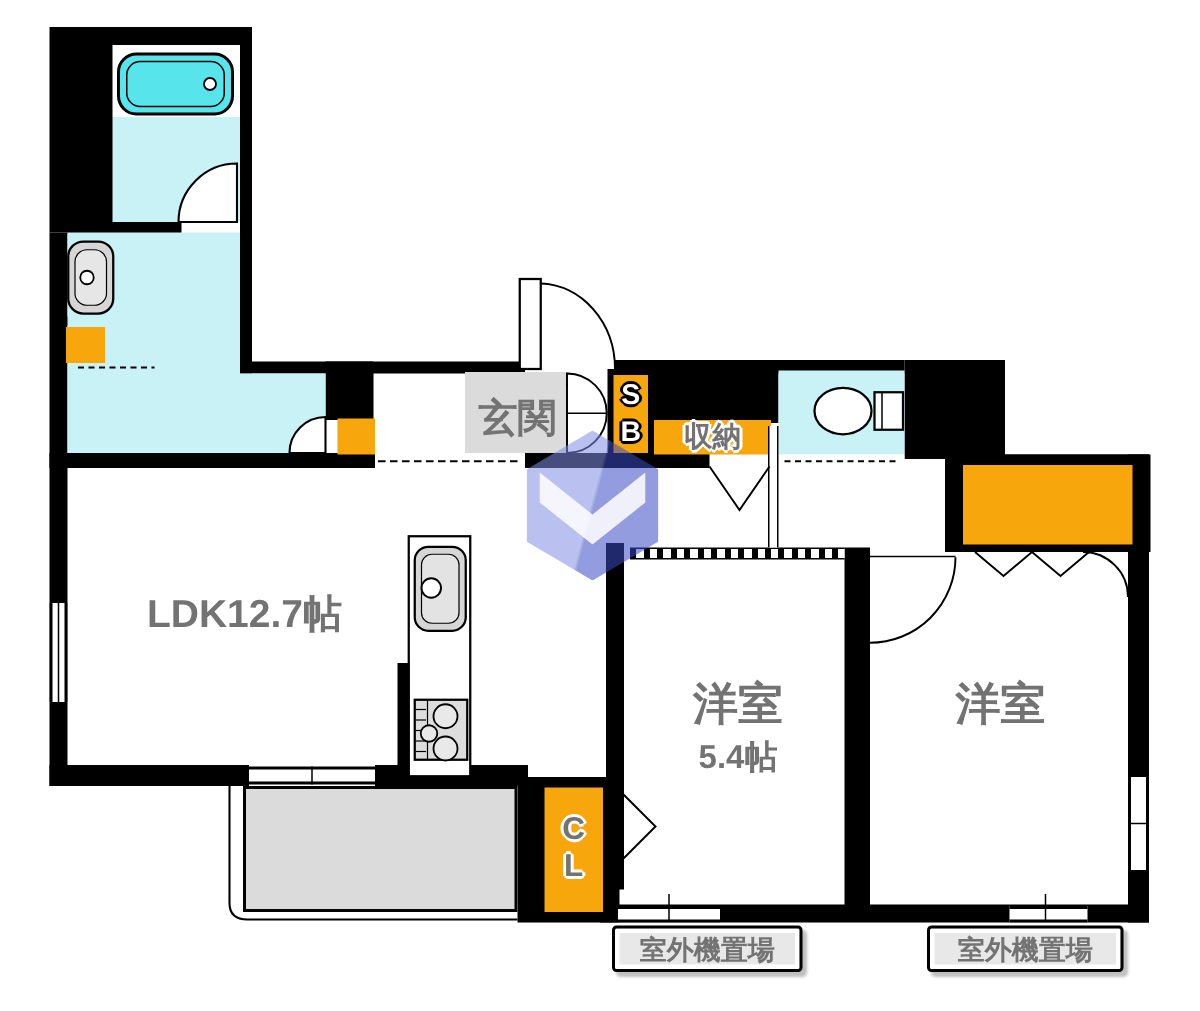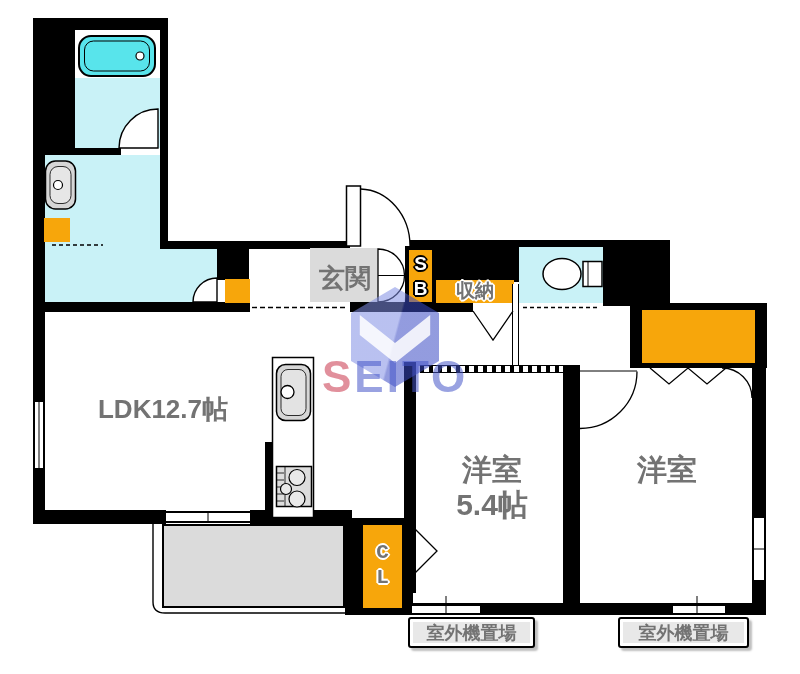--- a/index.html
+++ b/index.html
@@ -2,21 +2,21 @@
 <html><head>
 <meta charset="utf-8">
 <style>
   html,body{margin:0;padding:0;background:#fff;}
   .canvas{position:relative;width:800px;height:674px;background:#fff;overflow:hidden;
           font-family:"Liberation Sans","DejaVu Sans",sans-serif;}
   .abs{position:absolute;box-sizing:border-box;}
   .wall{background:#000;}
   .lbl{font-weight:bold;color:#737373;text-align:center;white-space:nowrap;}
   .halo{text-shadow:-2px 0 0 #fff,2px 0 0 #fff,0 -2px 0 #fff,0 2px 0 #fff,
-        -1px -1px 0 #fff,1px -1px 0 #fff,-1px 1px 0 #fff,1px 1px 0 #fff;font-family:Liberation Mono, monospace;}
+        -1px -1px 0 #fff,1px -1px 0 #fff,-1px 1px 0 #fff,1px 1px 0 #fff;}
   .outline-dark{color:#fff;text-shadow:-2px 0 0 #000,2px 0 0 #000,0 -2px 0 #000,0 2px 0 #000,
         -1px -1px 0 #000,1px -1px 0 #000,-1px 1px 0 #000,1px 1px 0 #000;}
   .win-h{background:#fff;border-top:2px solid #000;border-bottom:2px solid #000;}
   .win-v{background:#fff;border-left:2px solid #000;border-right:2px solid #000;}
   .hatch{background:repeating-linear-gradient(90deg,#000 0 4px,#fff 4px 9px);
          border-top:1px solid #000;border-bottom:1px solid #000;}
   .unitbox{background:#E8E8E8;border:2px solid #000;border-radius:3px;
            box-shadow:inset 0 0 0 3px #fff,3px 3px 2px rgba(0,0,0,.25);
            display:flex;align-items:center;justify-content:center;}
   svg{position:absolute;left:0;top:0;}
@@ -138,21 +138,21 @@
     <line x1="697" y1="596" x2="697" y2="614" stroke="#000" stroke-width="1"></line>
     <line x1="752" y1="549" x2="766" y2="549" stroke="#000" stroke-width="1"></line>
 
     <path d="M153,524 L153,602 Q153,613 165,613 L345,613" fill="none" stroke="#000" stroke-width="1.4"></path>
   </svg>
 
   <div class="abs lbl" style="left:50px;top:392px;width:226px;font-size:26px">LDK12.7帖</div>
 
   <div class="abs" style="left:419px;top:452px;width:146px">
     <div class="lbl" style="font-size:30px;line-height:35px">洋室</div>
-    <div class="lbl" style="font-size:30px;line-height:35px">5.4帖</div>
+    <div class="lbl" style="font-size:22px;line-height:35px">5.4帖</div>
   </div>
 
   <div class="abs" style="left:581px;top:452px;width:172px">
     <div class="lbl" style="font-size:30px;line-height:35px">洋室</div>
   </div>
 
   <div class="abs lbl" style="left:310px;top:261px;width:70px;font-size:26px">玄関</div>
 
   <div class="abs lbl halo" style="left:436px;top:281px;width:78px;font-size:19px;line-height:22px">収納</div>
 
@@ -174,17 +174,14 @@
   <div class="abs unitbox" style="left:618px;top:617px;width:131px;height:31px">
     <span class="lbl" style="font-size:18px">室外機置場</span>
   </div>
 
   <div class="abs" style="left:351px;top:287px;width:88px;height:100px;
         clip-path:polygon(50% 0%,100% 26%,100% 74%,50% 100%,0% 74%,0% 26%);
         background:linear-gradient(105deg,rgba(128,142,228,0.55) 49%,rgba(58,74,196,0.55) 51%)">
     <div style="position:absolute;inset:0;background:rgba(255,255,255,0.85);
          clip-path:polygon(10% 28%,50% 56%,90% 28%,90% 48%,50% 76%,10% 48%)"></div>
   </div>
-  <div class="abs" style="left:322px;top:352px;font-size:44px;font-weight:bold;letter-spacing:3px">
-    <span style="color:rgba(205,70,90,0.6)">S</span><span style="color:rgba(70,85,200,0.55)">EITO</span>
-  </div>
 
 </div>
 
 </body></html>

